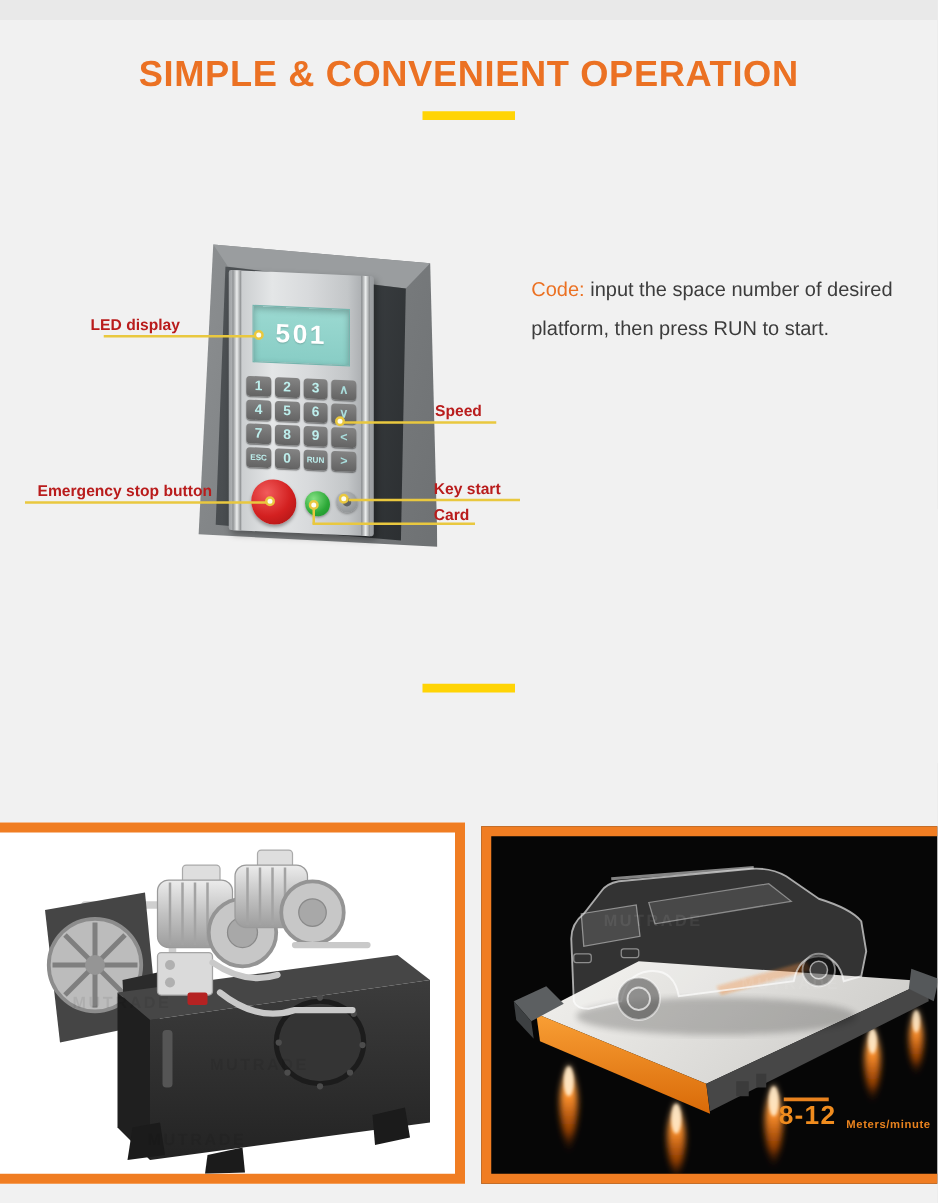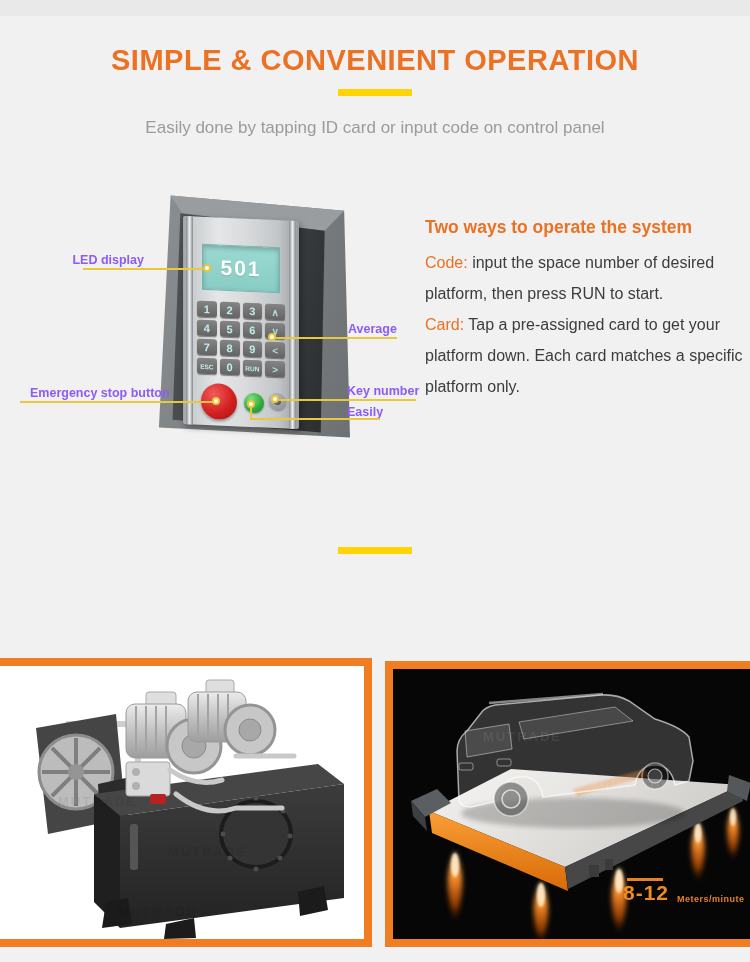--- a/index.html
+++ b/index.html
@@ -86,21 +86,21 @@
     left:86px; top:173px; width:17px; height:17px; border-radius:50%;
     background:radial-gradient(circle at 35% 30%, #babdbf, #85898b);
     box-shadow:0 1px 2px rgba(0,0,0,0.35);
   }
   .btn-key::after{
     content:""; position:absolute; left:5px; top:5px; width:7px; height:7px;
     border-radius:50%; background:#5e6264;
   }
 
   
-  .callout-label { font-size:12.5px; font-weight:bold; color:#8b5cf6; white-space:nowrap; }
+  .callout-label { font-size:12.5px; font-weight:bold; color:#b91c1c; white-space:nowrap; }
   .callout-line { height:2px; background:#E9C83F; }
   .callout-vline { width:2px; background:#E9C83F; }
   .callout-dot {
     width:8px; height:8px; border:2px solid #E9C83F; border-radius:50%;
     background:#fdfdf2;
   }
 
   
   #two-ways { left:425px; top:201px; width:318px; }
   #two-ways h3 { font-size:17.5px; font-weight:bold; color:#EB7123; margin-bottom:9px; }
@@ -122,21 +122,20 @@
   .speed-range { left:230px; top:212px; font-size:21px; font-weight:bold; color:#F08C1E; letter-spacing:1px; }
   .speed-unit { left:284px; top:225px; font-size:9px; font-weight:bold; color:#E8821E; letter-spacing:0.5px;text-align:right; }
 </style>
 </head>
 <body>
 
 <div id="page">
 
   <div class="abs big-title" style="top:28px;">SIMPLE &amp; CONVENIENT OPERATION</div>
   <div class="abs yellow-bar" style="top:73px;"></div>
-  <div class="abs gray-sub" style="top:98px;">Easily done by tapping ID card or input code on control panel</div>
 
   <div id="device" class="abs">
     <div class="abs hood-outer"></div>
     <div class="abs hood-top"></div>
     <div class="abs hood-interior"></div>
     <div id="panel" class="abs">
       <div class="abs rail left"></div>
       <div class="abs rail right"></div>
       <div id="lcd" class="abs">501</div>
       <div id="keypad" class="abs">
@@ -160,41 +159,39 @@
       <div class="abs btn-red"></div>
       <div class="abs btn-green"></div>
       <div class="abs btn-key"></div>
     </div>
   </div>
 
   <div class="abs callout-label" style="left:30px; top:237px; width:114px; text-align:right;">LED display</div>
   <div class="abs callout-line" style="left:83px; top:252px; width:124px;"></div>
   <div class="abs callout-dot" style="left:203px; top:248px;"></div>
 
-  <div class="abs callout-label" style="left:348px; top:306px;">Average</div>
+  <div class="abs callout-label" style="left:348px; top:306px;">Speed</div>
   <div class="abs callout-line" style="left:274px; top:321px; width:123px;"></div>
   <div class="abs callout-dot" style="left:268px; top:317px;"></div>
 
   <div class="abs callout-label" style="left:30px; top:370px;">Emergency stop button</div>
   <div class="abs callout-line" style="left:20px; top:385px; width:193px;"></div>
   <div class="abs callout-dot" style="left:212px; top:381px;"></div>
 
-  <div class="abs callout-label" style="left:347px; top:368px;">Key number</div>
+  <div class="abs callout-label" style="left:347px; top:368px;">Key start</div>
   <div class="abs callout-line" style="left:279px; top:383px; width:137px;"></div>
   <div class="abs callout-dot" style="left:271px; top:379px;"></div>
 
-  <div class="abs callout-label" style="left:347px; top:389px;">Easily</div>
+  <div class="abs callout-label" style="left:347px; top:389px;">Card</div>
   <div class="abs callout-vline" style="left:250px; top:391px; height:12px;"></div>
   <div class="abs callout-line" style="left:250px; top:402px; width:130px;"></div>
   <div class="abs callout-dot" style="left:247px; top:384px;"></div>
 
   <div id="two-ways" class="abs">
-    <h3>Two ways to operate the system</h3>
     <p><span class="kw">Code:</span><span> input the space number of desired platform, then press RUN to start.</span></p>
-    <p><span class="kw">Card:</span><span> Tap a pre-assigned card to get your platform down. Each card matches a specific platform only.</span></p>
   </div>
 
   <div class="abs yellow-bar" style="top:531px;"></div>
   <div class="abs gray-sub" style="top:553px;">
   </div>
 
   <div id="pump-frame" class="abs img-frame">
     <svg width="100%" height="100%" viewBox="0 0 366 273">
       <defs>
         <linearGradient id="metal" x1="0" y1="0" x2="0" y2="1">

